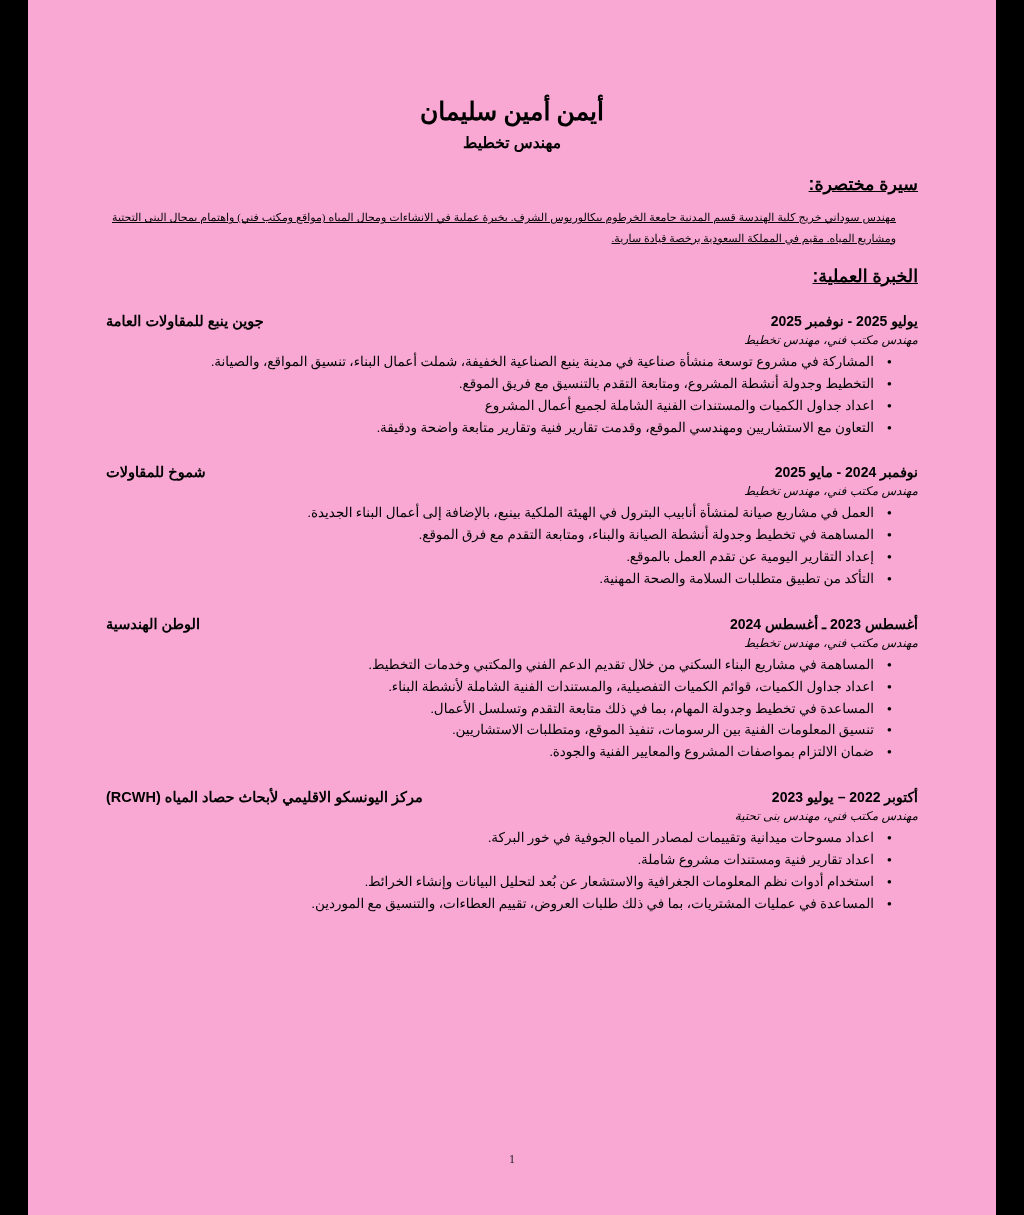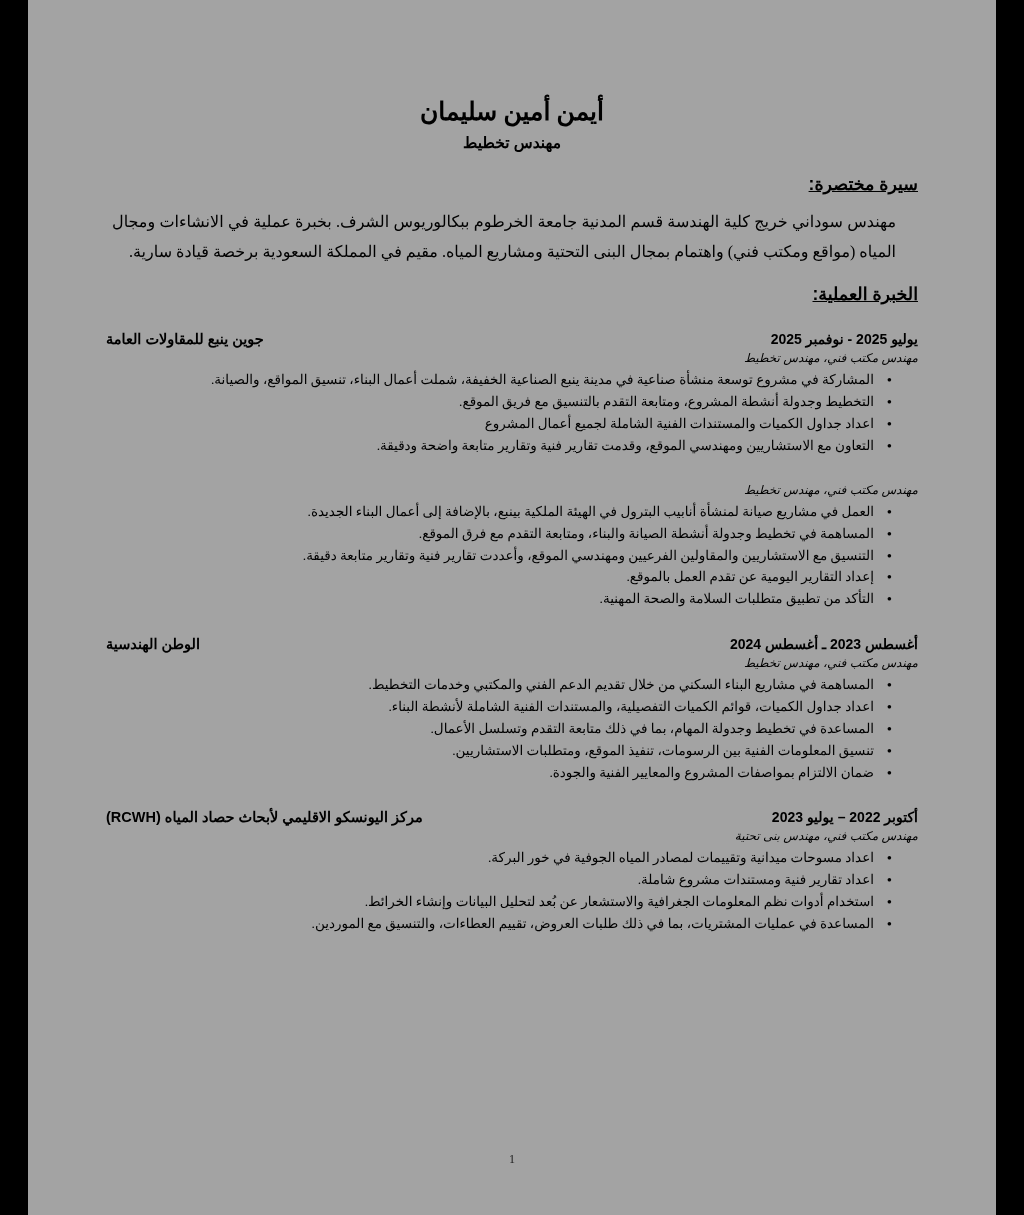--- a/index.html
+++ b/index.html
@@ -18,21 +18,21 @@
     height: 1215px;
     background: #000000;
     overflow: hidden;
   }
   .page {
     position: absolute;
     left: 28px;
     top: 0;
     width: 968px;
     height: 1215px;
-    background: #a3a3a3;
+    background: #f9a8d4;
   }
   .page-inner {
     padding: 96px 78px 0 78px;
     direction: rtl;
   }
   .name {
     text-align: center;
     font-size: 25px;
     font-weight: bold;
     color: #000;
@@ -65,25 +65,26 @@
   .section-head {
     font-size: 17.5px;
     font-weight: bold;
     color: #000;
     text-decoration: underline;
     margin-top: 22px;
     font-family: "Liberation Sans", sans-serif;
   }
   .summary {
     margin-top: 12px;
-    font-size: 16px;
+    font-size: 11px;
     line-height: 1.85;
     text-align: justify;
     color: #000;
     padding: 0 22px 0 6px;
+    text-decoration: underline;
   }
   .section-head.exp {
     margin-top: 18px;
   }
   .job {
     margin-top: 26px;
   }
   .job-header {
     display: flex;
     flex-direction: row-reverse;
@@ -158,25 +159,28 @@
         <div class="job-role">مهندس مكتب فني، مهندس تخطيط</div>
         <ul class="bullets">
           <li>المشاركة في مشروع توسعة منشأة صناعية في مدينة ينبع الصناعية الخفيفة، شملت أعمال البناء، تنسيق المواقع، والصيانة.</li>
           <li>التخطيط وجدولة أنشطة المشروع، ومتابعة التقدم بالتنسيق مع فريق الموقع.</li>
           <li>اعداد جداول الكميات والمستندات الفنية الشاملة لجميع أعمال المشروع</li>
           <li>التعاون مع الاستشاريين ومهندسي الموقع، وقدمت تقارير فنية وتقارير متابعة واضحة ودقيقة.</li>
         </ul>
       </div>
 
       <div class="job">
+        <div class="job-header">
+          <div class="job-company">شموخ للمقاولات</div>
+          <div class="job-dates">نوفمبر 2024 - مايو 2025</div>
+        </div>
         <div class="job-role">مهندس مكتب فني، مهندس تخطيط</div>
         <ul class="bullets">
           <li>العمل في مشاريع صيانة لمنشأة أنابيب البترول في الهيئة الملكية بينبع، بالإضافة إلى أعمال البناء الجديدة.</li>
           <li>المساهمة في تخطيط وجدولة أنشطة الصيانة والبناء، ومتابعة التقدم مع فرق الموقع.</li>
-          <li>التنسيق مع الاستشاريين والمقاولين الفرعيين ومهندسي الموقع، وأعددت تقارير فنية وتقارير متابعة دقيقة.</li>
           <li>إعداد التقارير اليومية عن تقدم العمل بالموقع.</li>
           <li>التأكد من تطبيق متطلبات السلامة والصحة المهنية.</li>
         </ul>
       </div>
 
       <div class="job">
         <div class="job-header">
           <div class="job-company">الوطن الهندسية</div>
           <div class="job-dates">أغسطس 2023 ـ أغسطس 2024</div>
         </div>

